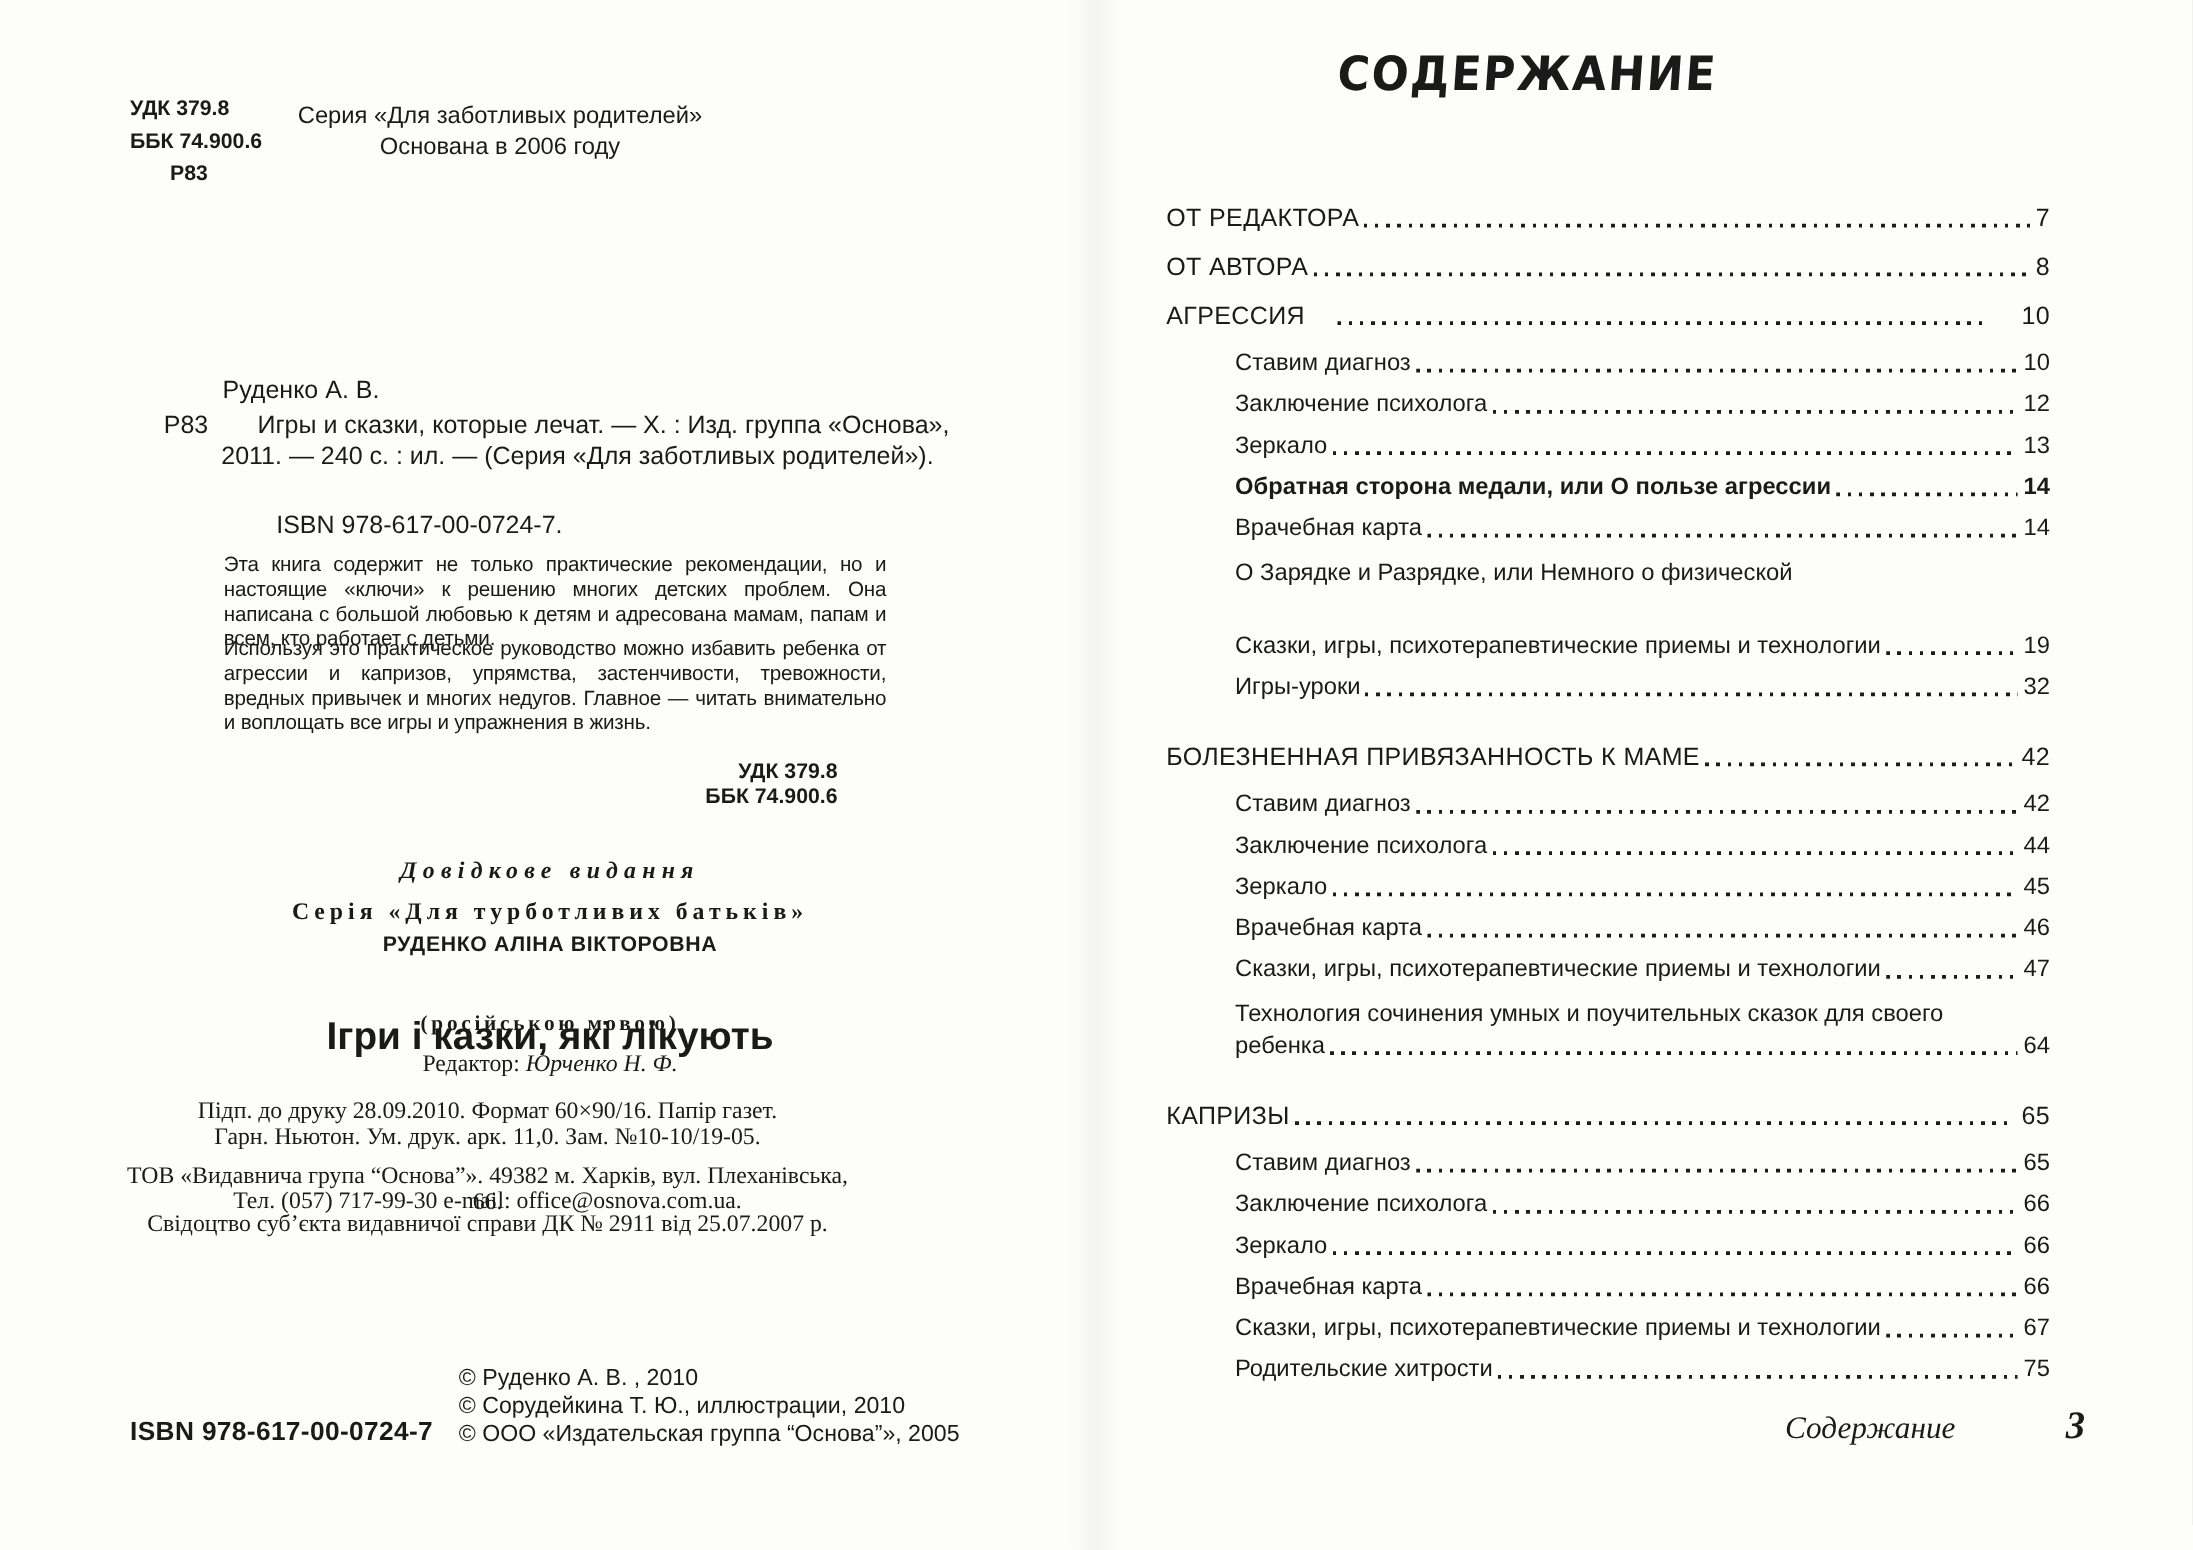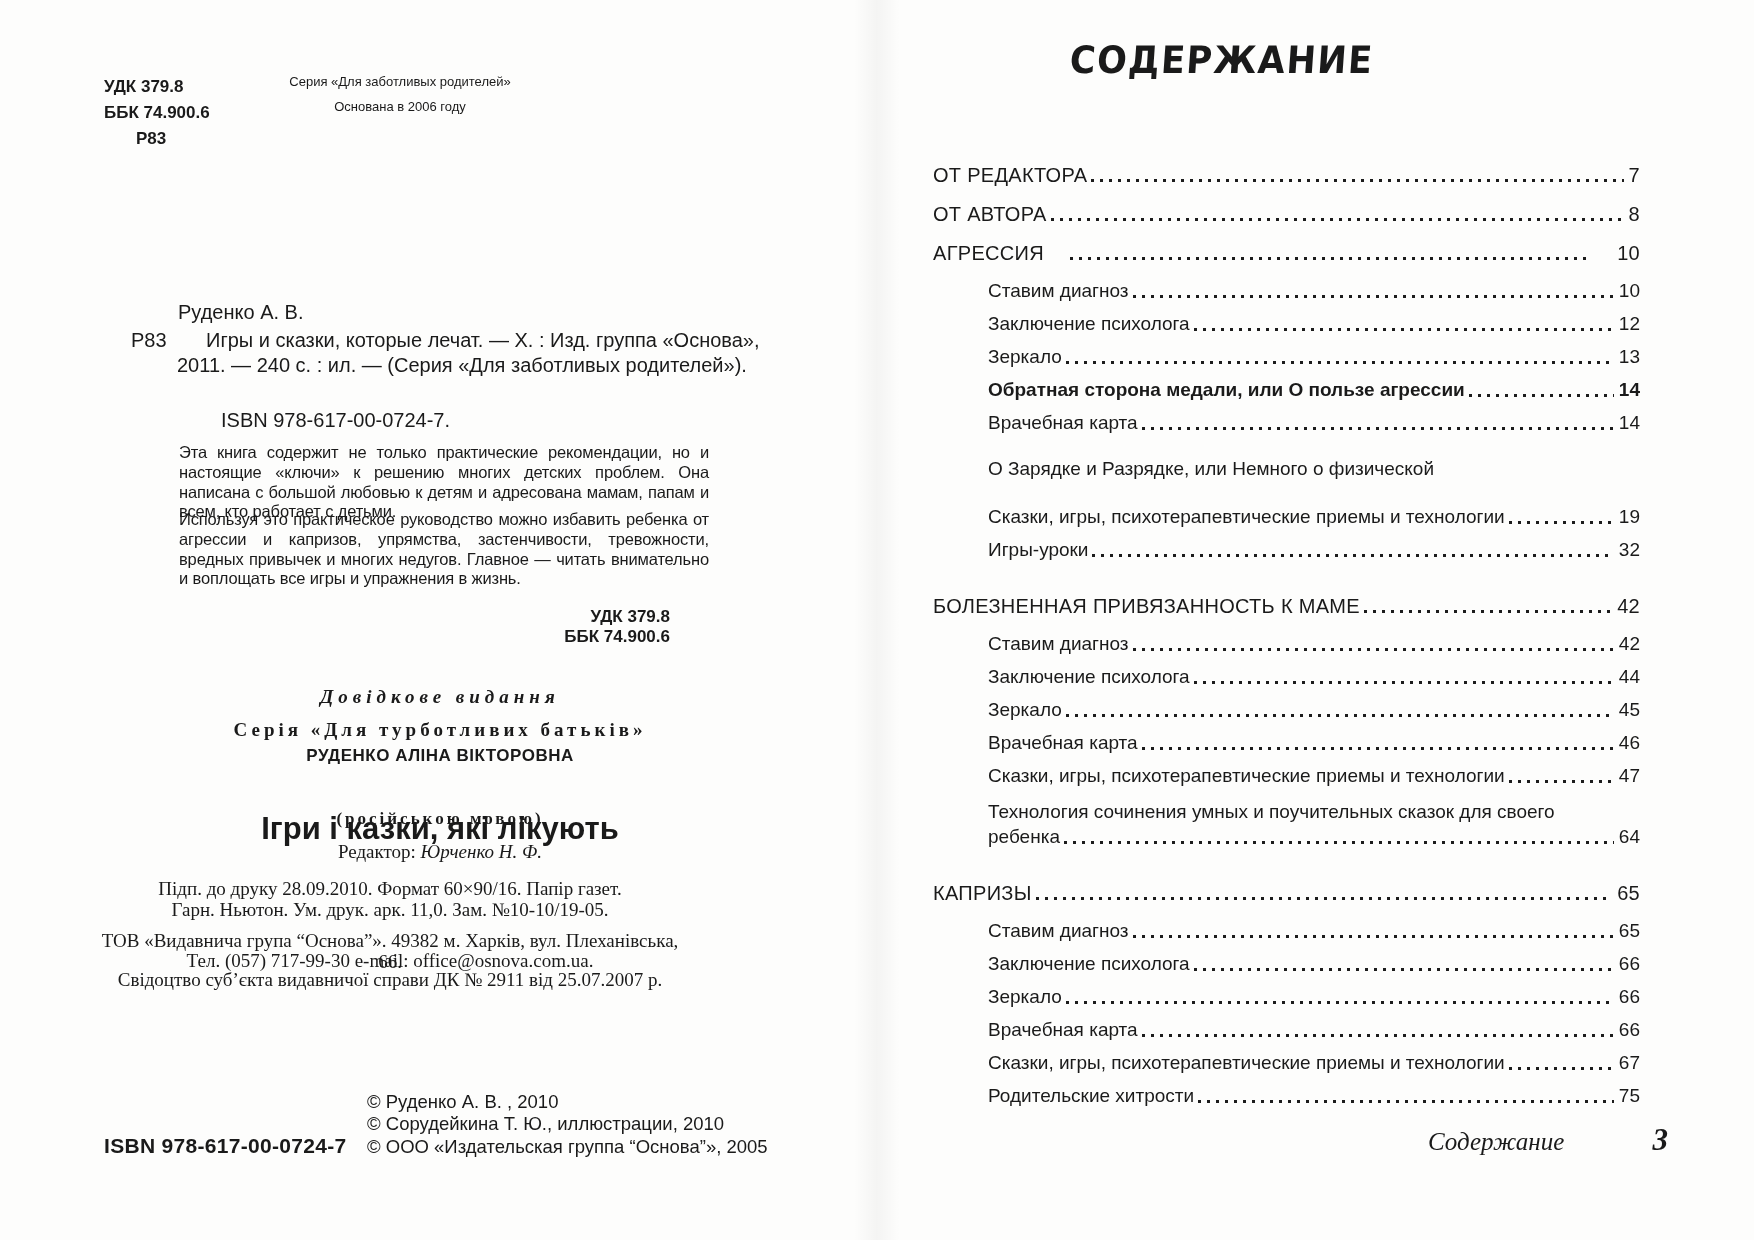--- a/index.html
+++ b/index.html
@@ -10,21 +10,21 @@
   .gutter{
     position:absolute;left:854px;top:0;width:46px;height:100%;
     background:linear-gradient(to right,rgba(0,0,0,0),rgba(0,0,0,0.035),rgba(0,0,0,0));
   }
   .abs{position:absolute;}
   .serif{font-family:"Liberation Serif",serif;}
 
   
   .udk-block{left:104px;top:74px;font-size:17px;line-height:26px;font-weight:600;}
   .udk-block .indent{padding-left:32px;}
-  .series-block{left:215px;top:69px;width:370px;text-align:center;font-size:13px;line-height:25px;font-weight:500;}
+  .series-block{left:215px;top:80px;width:370px;text-align:center;font-size:19px;line-height:25px;font-weight:500;}
   .cat-author{left:178px;top:301px;font-size:20px;line-height:22px;}
   .cat-code{left:131px;top:329px;font-size:20px;line-height:22px;}
   .cat-bib1{left:206px;top:329px;font-size:20px;line-height:22px;white-space:nowrap;}
   .cat-bib2{left:177px;top:354px;font-size:20px;line-height:22px;white-space:nowrap;}
   .isbn-line{left:221px;top:409px;font-size:20px;line-height:22px;font-weight:500;}
   .annot{left:179px;width:530px;font-size:16.5px;line-height:19.8px;text-align:justify;letter-spacing:-0.15px;}
   .annot1{top:443px;}
   .annot2{top:510px;}
   .udk-right{left:480px;top:607px;width:190px;text-align:right;font-size:17px;line-height:19.5px;font-weight:700;}
   .cgroup{left:140px;width:600px;text-align:center;}
@@ -165,21 +165,21 @@
         <div class="toc-row l1" style="top: 377px; font-weight: bold;">
           <span class="toc-label">Обратная сторона медали, или О пользе агрессии</span>
           <span class="toc-leader"></span>
           <span class="toc-page">14</span>
         </div>
         <div class="toc-row l1" style="top: 410px;">
           <span class="toc-label">Врачебная карта</span>
           <span class="toc-leader"></span>
           <span class="toc-page">14</span>
         </div>
-        <div class="toc-row l1" style="top: 456px; text-align: right;">
+        <div class="toc-row l1" style="top: 446px; text-align: right;">
           <span class="toc-label">О Зарядке и Разрядке, или Немного о физической</span>
         </div>
         <div class="toc-row l1" style="top: 504px;">
           <span class="toc-label">Сказки, игры, психотерапевтические приемы и технологии</span>
           <span class="toc-leader"></span>
           <span class="toc-page">19</span>
         </div>
         <div class="toc-row l1" style="top: 537px;">
           <span class="toc-label">Игры-уроки</span>
           <span class="toc-leader"></span>

